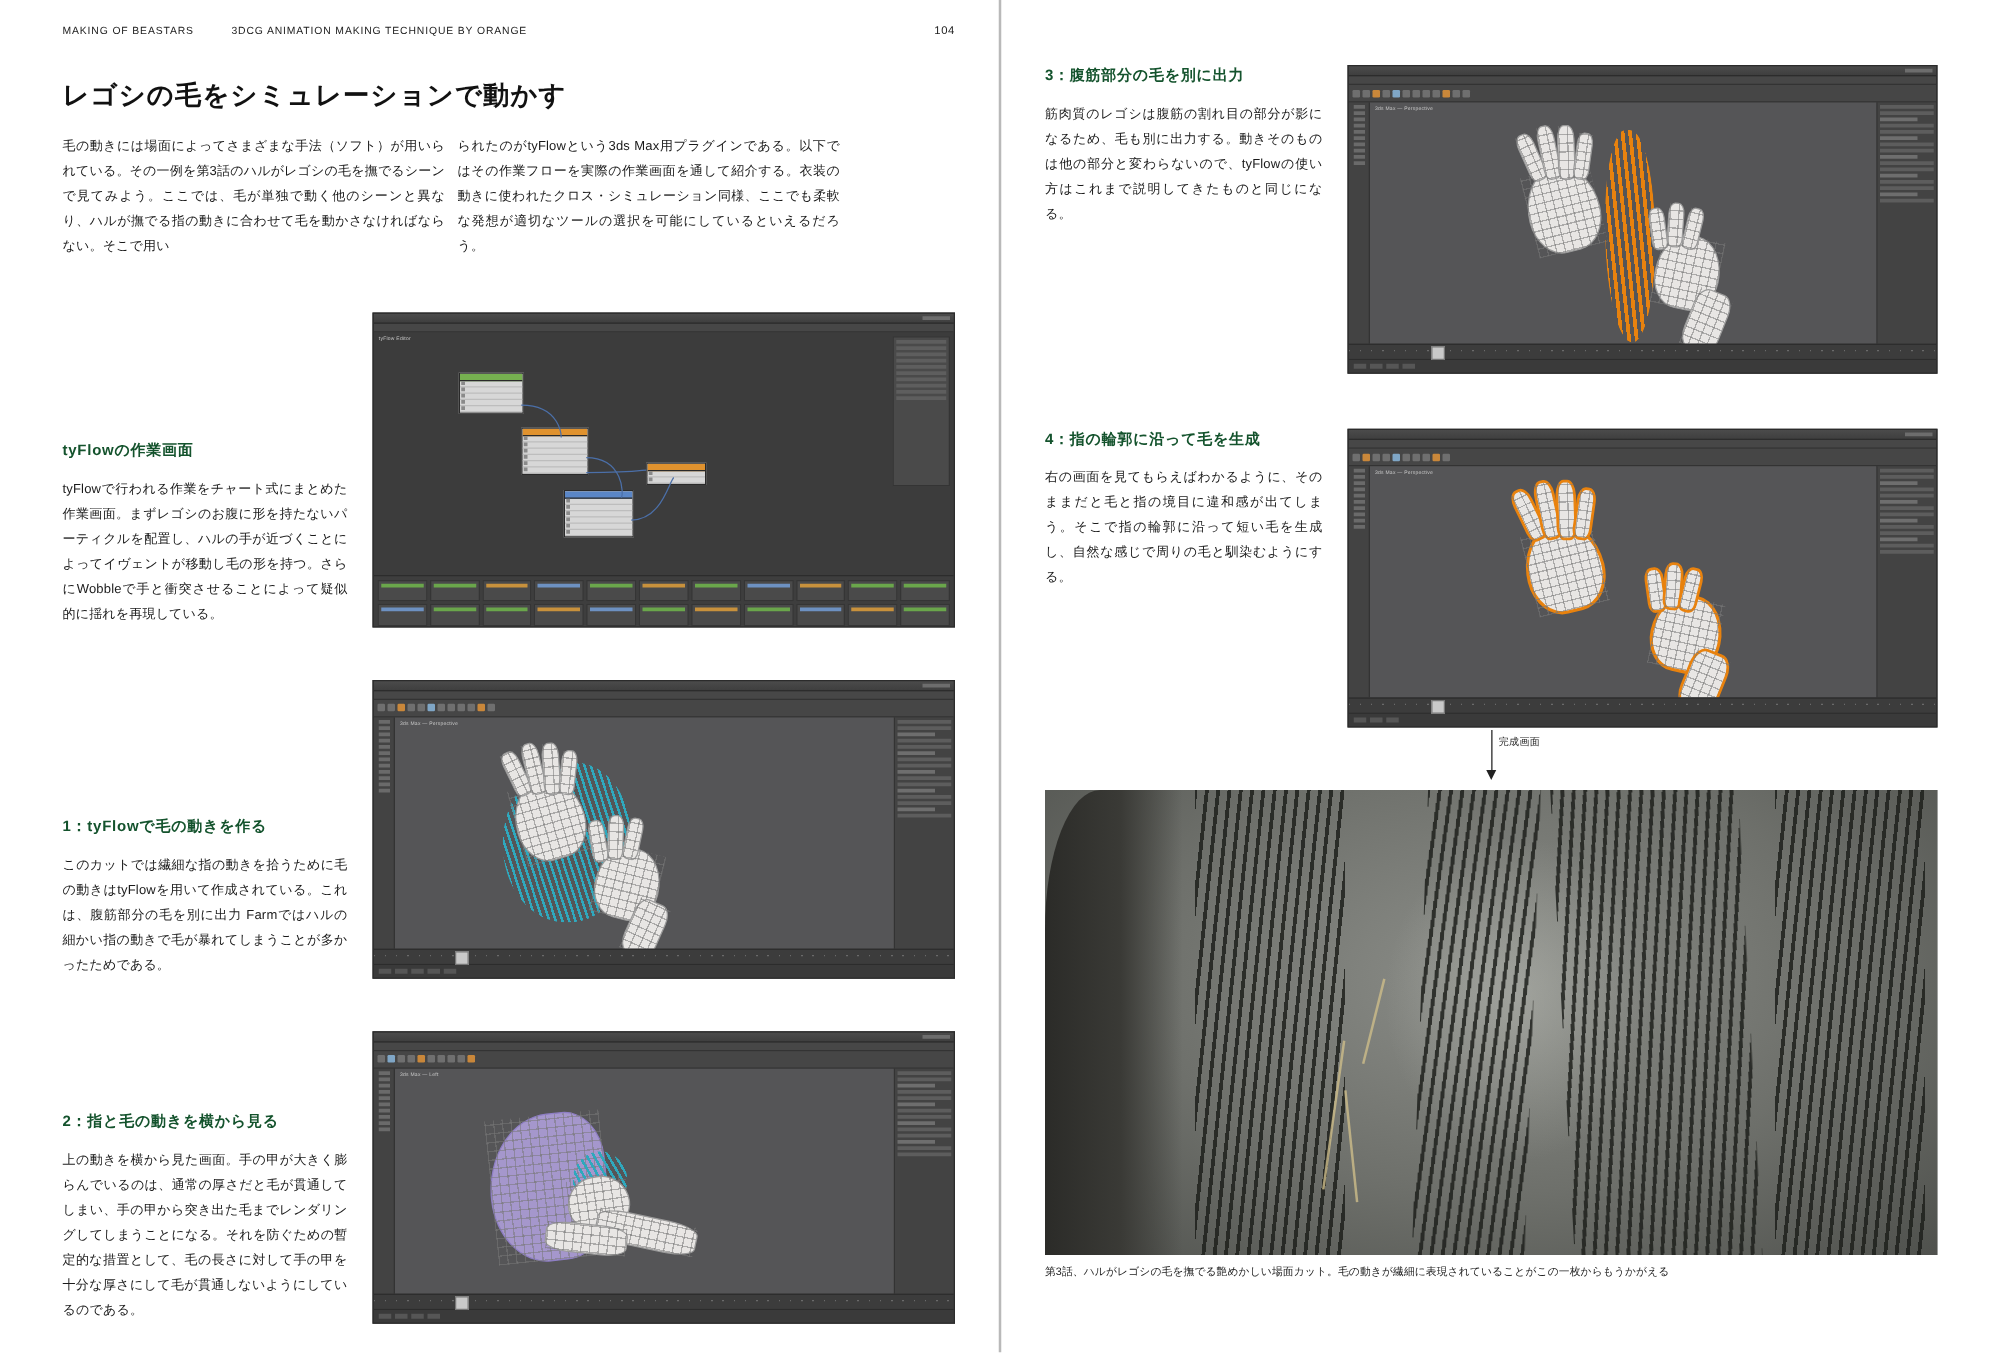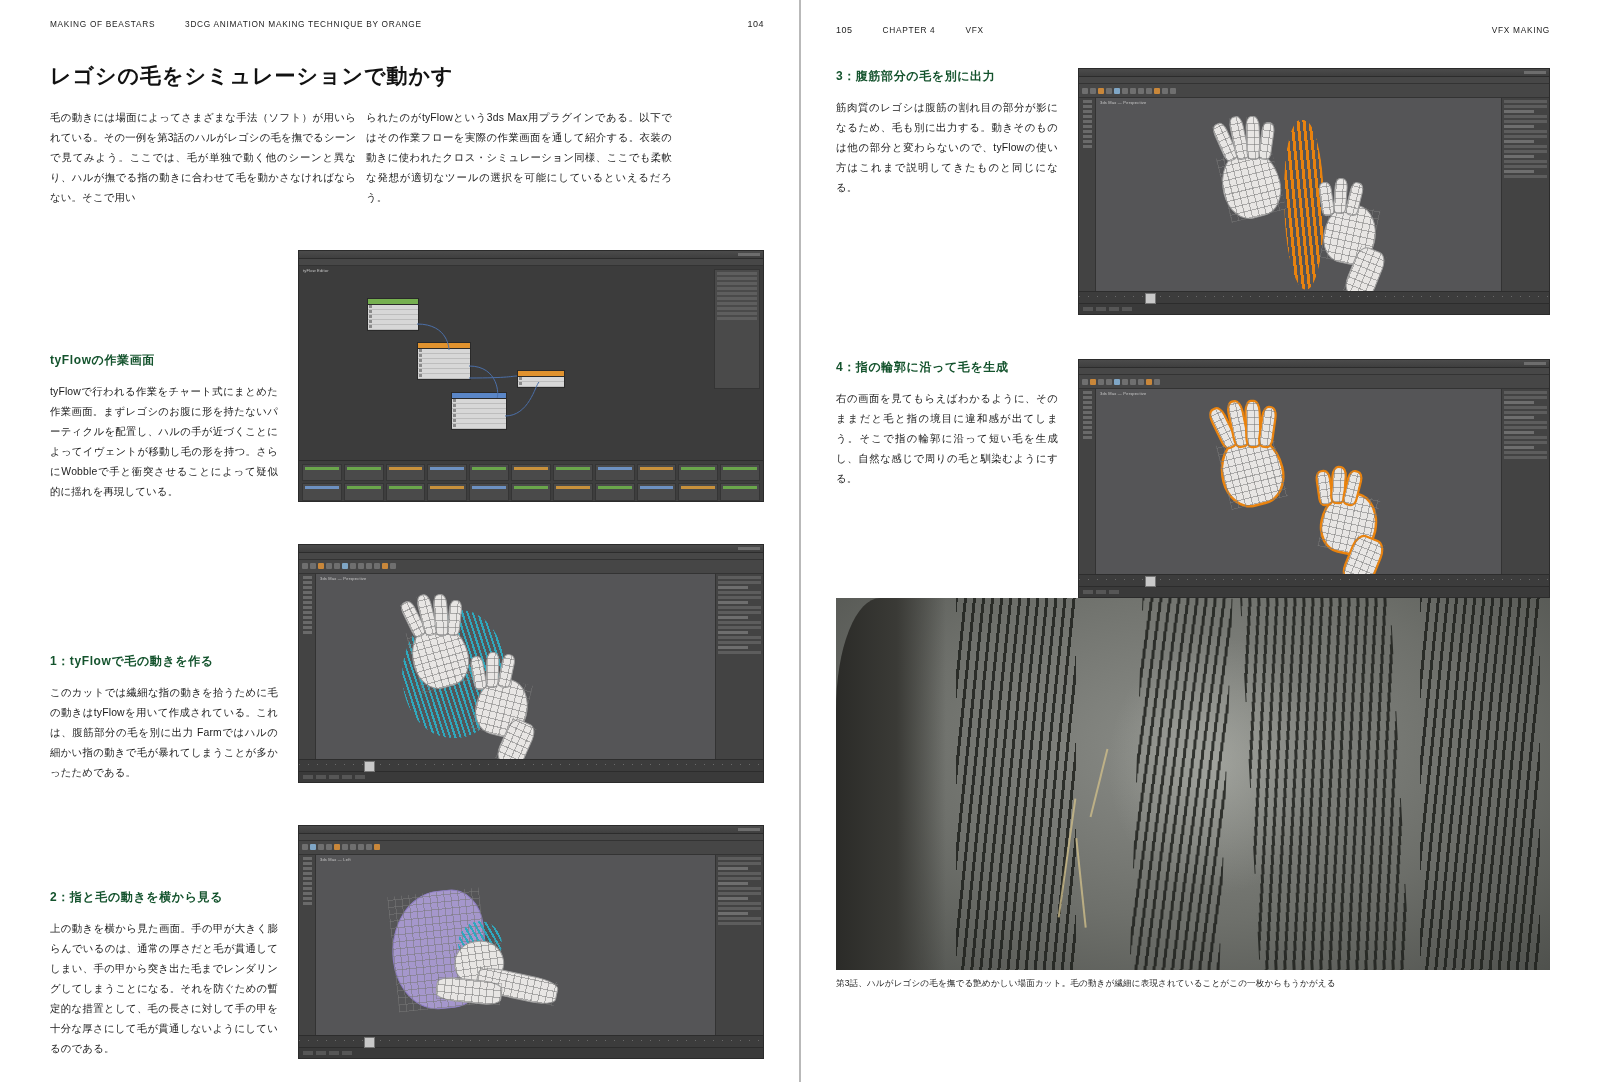--- a/index.html
+++ b/index.html
@@ -693,27 +693,20 @@
             <i></i>
               <i></i>
           </div>
         </div>
       </div>
     </div>
   </div>
 
   <div class="page right">
 
-    <div class="runhead right-head">
-      <span class="folio">105</span>
-      <span>CHAPTER 4</span>
-      <span class="sep"></span>
-      <span>VFX</span>
-      <span class="tail">VFX MAKING</span>
-    </div>
 
     <div class="rblock" style="margin-top:30px;">
       <div class="text">
         <h2 class="sub">3：腹筋部分の毛を別に出力</h2>
         <p class="body">筋肉質のレゴシは腹筋の割れ目の部分が影になるため、毛も別に出力する。動きそのものは他の部分と変わらないので、tyFlowの使い方はこれまで説明してきたものと同じになる。</p>
       </div>
       <div class="shot">
         <div class="shot-frame" style="height:245px;display:flex;flex-direction:column;">
           <div class="winbar"></div>
           <div class="menustrip"></div>
@@ -906,20 +899,25 @@
           </div>
           <div class="statusbar">
             <i></i>
               <i></i>
             <i></i>
           </div>
         </div>
       </div>
     </div>
 
+    <div class="arrow-wrap">
+      <div class="shaft"></div>
+      <div class="head"></div>
+      <div class="label">完成画面</div>
+    </div>
 
     <div class="final">
       <div class="bg"></div>
       <div class="glow"></div>
       <div class="darkleft"></div>
       <div class="furband b1"></div>
       <div class="furband b2"></div>
       <div class="furband b3"></div>
       <div class="furband b4"></div>
       <div class="strand" style="left:230px;top:200px;height:120px;transform:rotate(8deg);"></div>

